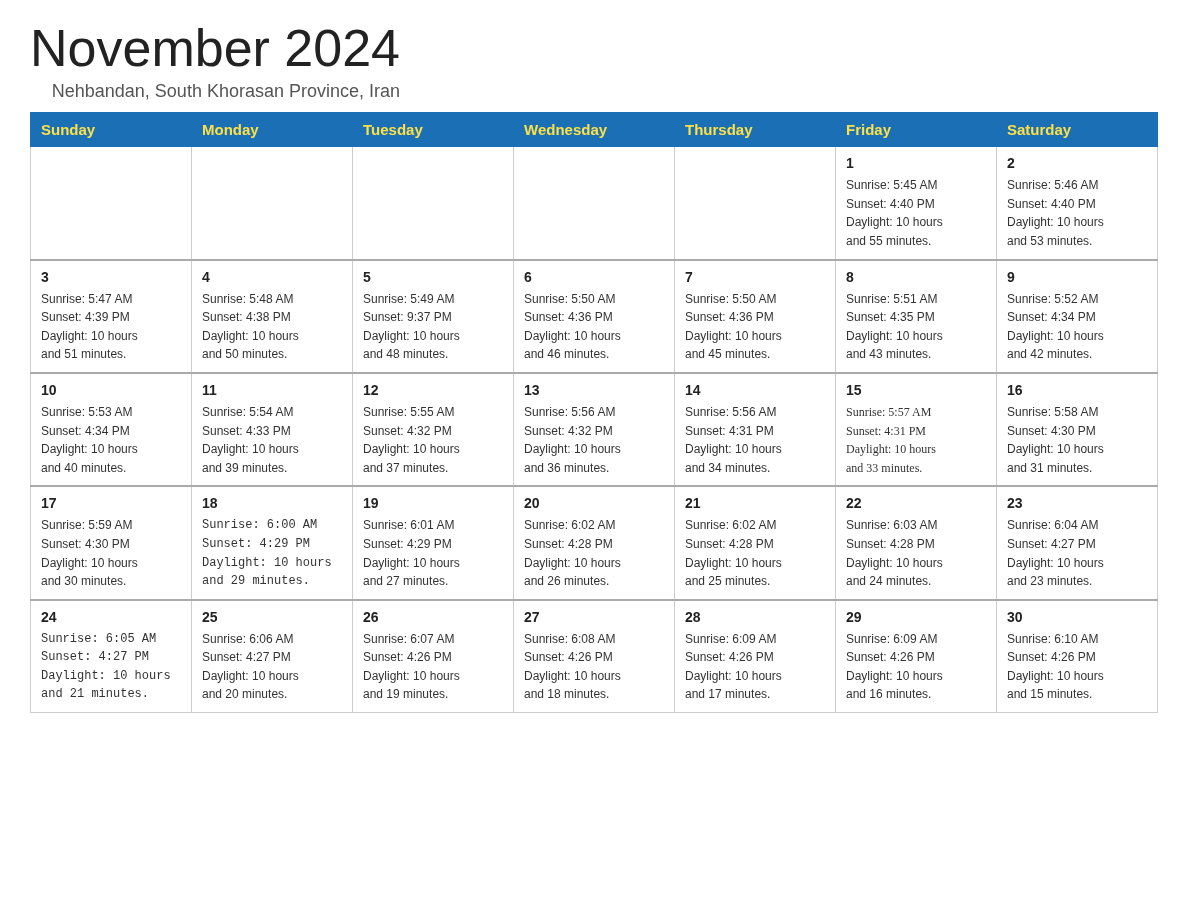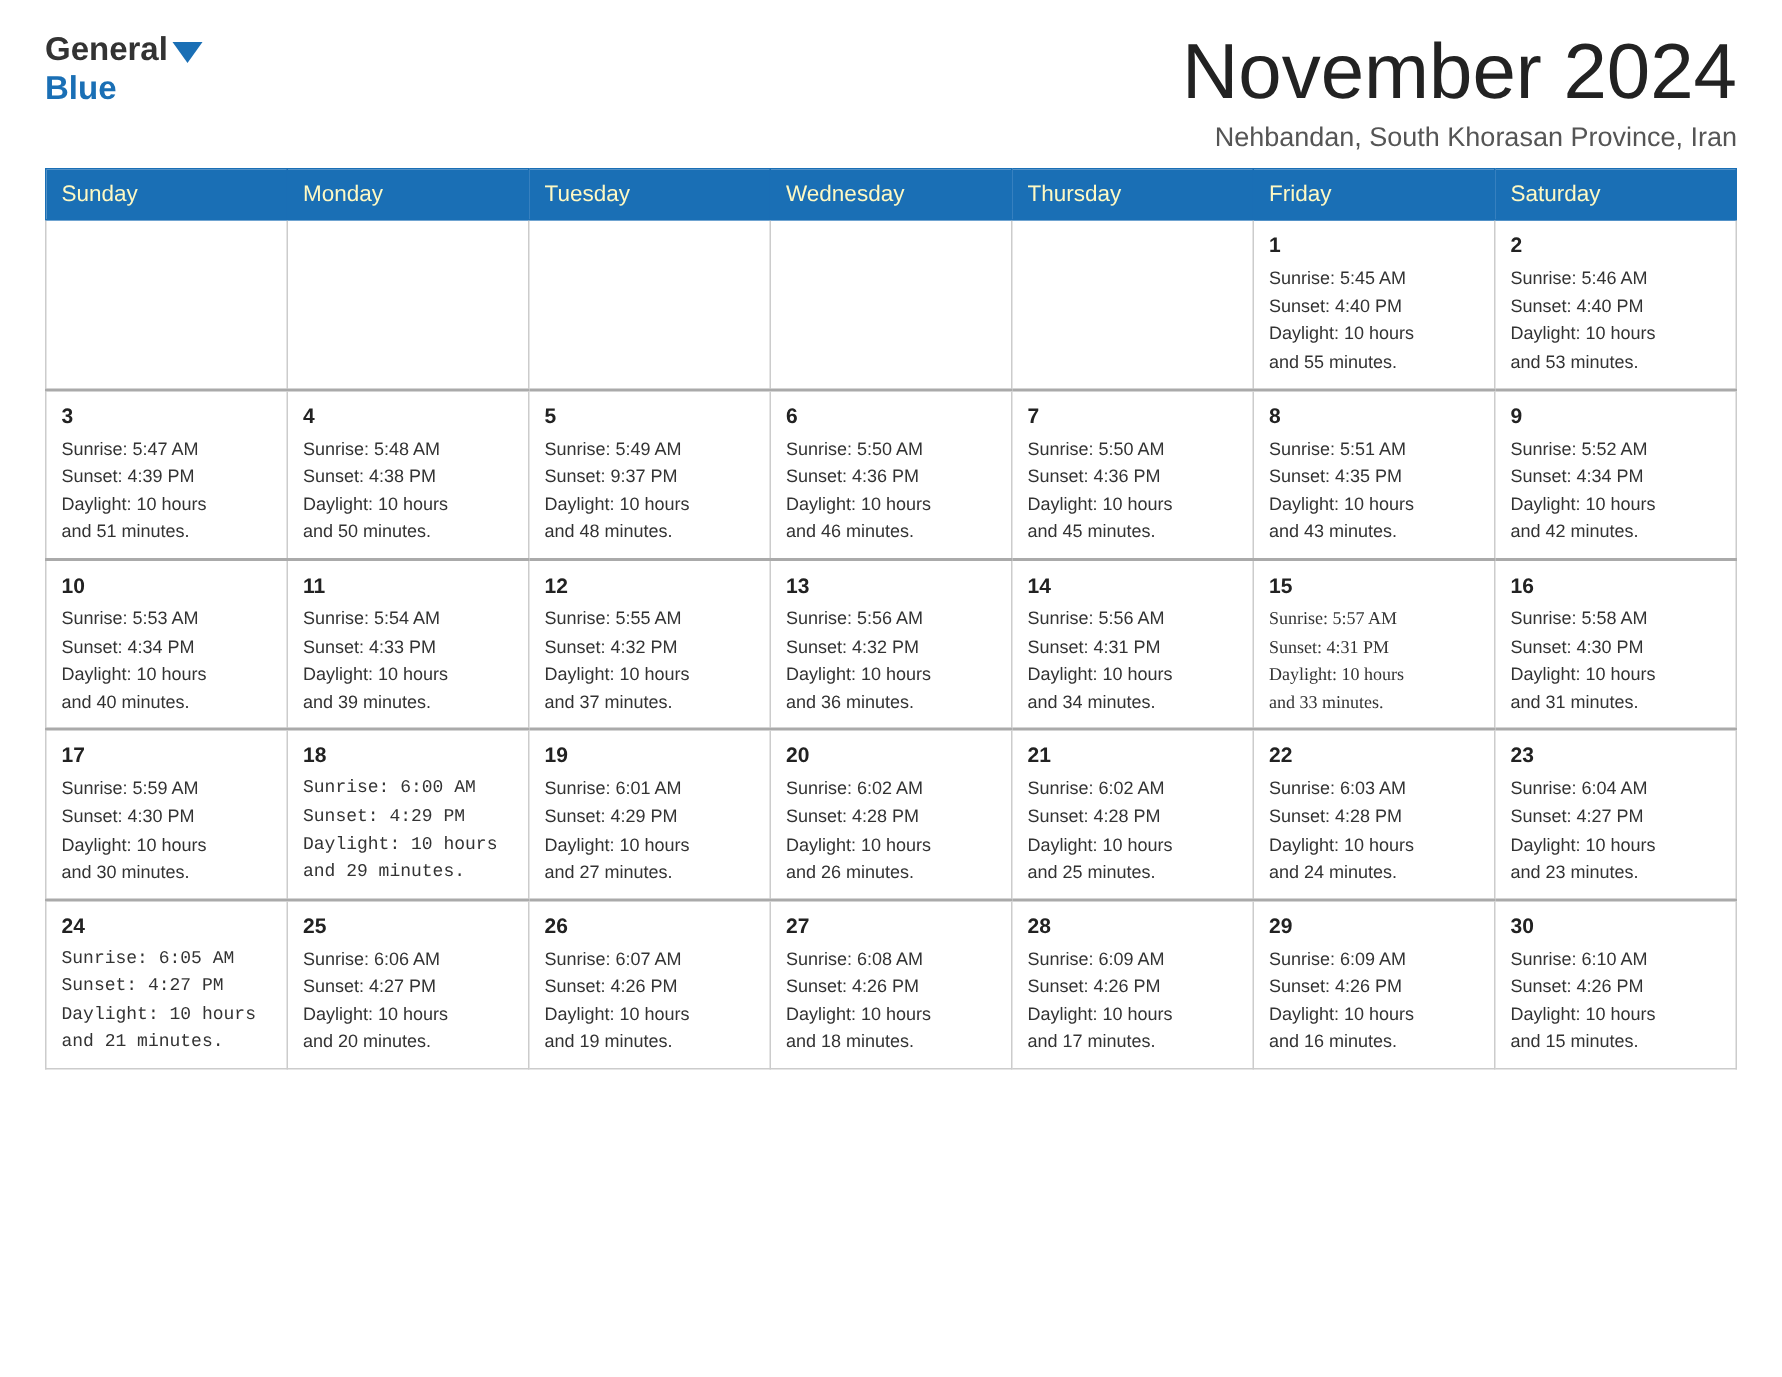--- a/index.html
+++ b/index.html
@@ -59,23 +59,23 @@
       color: #555;
       margin-top: 4px;
     }
     .calendar-table {
       width: 100%;
       border-collapse: collapse;
       margin-top: 10px;
     }
     .calendar-table th {
       background-color: #1a6fb5;
-      color: #fef9c3;
+      color: #fde047;
       font-size: 15px;
-      font-weight: normal;
+      font-weight: bold;
       padding: 8px 10px;
       text-align: left;
       border: 1px solid #1a6fb5;
     }
     .calendar-table td {
       vertical-align: top;
       padding: 6px 10px 8px 10px;
       border: 1px solid #ccc;
       width: calc(100% / 7);
       min-height: 100px;
@@ -99,27 +99,20 @@
       background: #fff;
     }
     tr:not(:first-child) td {
       border-top: 2px solid #aaa;
     }
   </style>
 </head>
 <body>
 
 <div class="header-area">
-  <div class="logo">
-    <div class="logo-general">
-      <span>General</span>
-      <span class="arrow"></span>
-    </div>
-    <div class="logo-blue">Blue</div>
-  </div>
   <div class="title-area">
     <div class="month-title">November 2024</div>
     <div class="location-subtitle">Nehbandan, South Khorasan Province, Iran</div>
   </div>
 </div>
 
 <table class="calendar-table">
   <thead>
     <tr>
     <th>Sunday</th>

